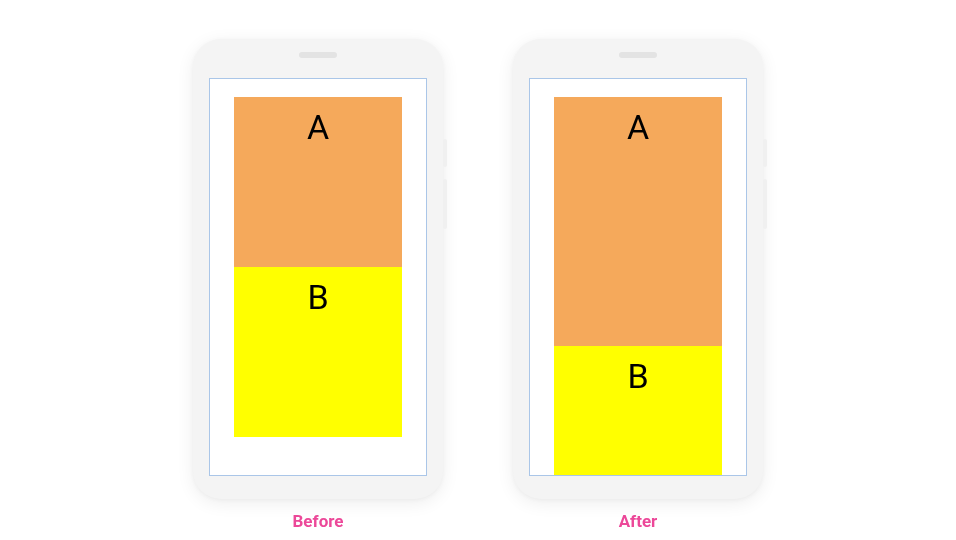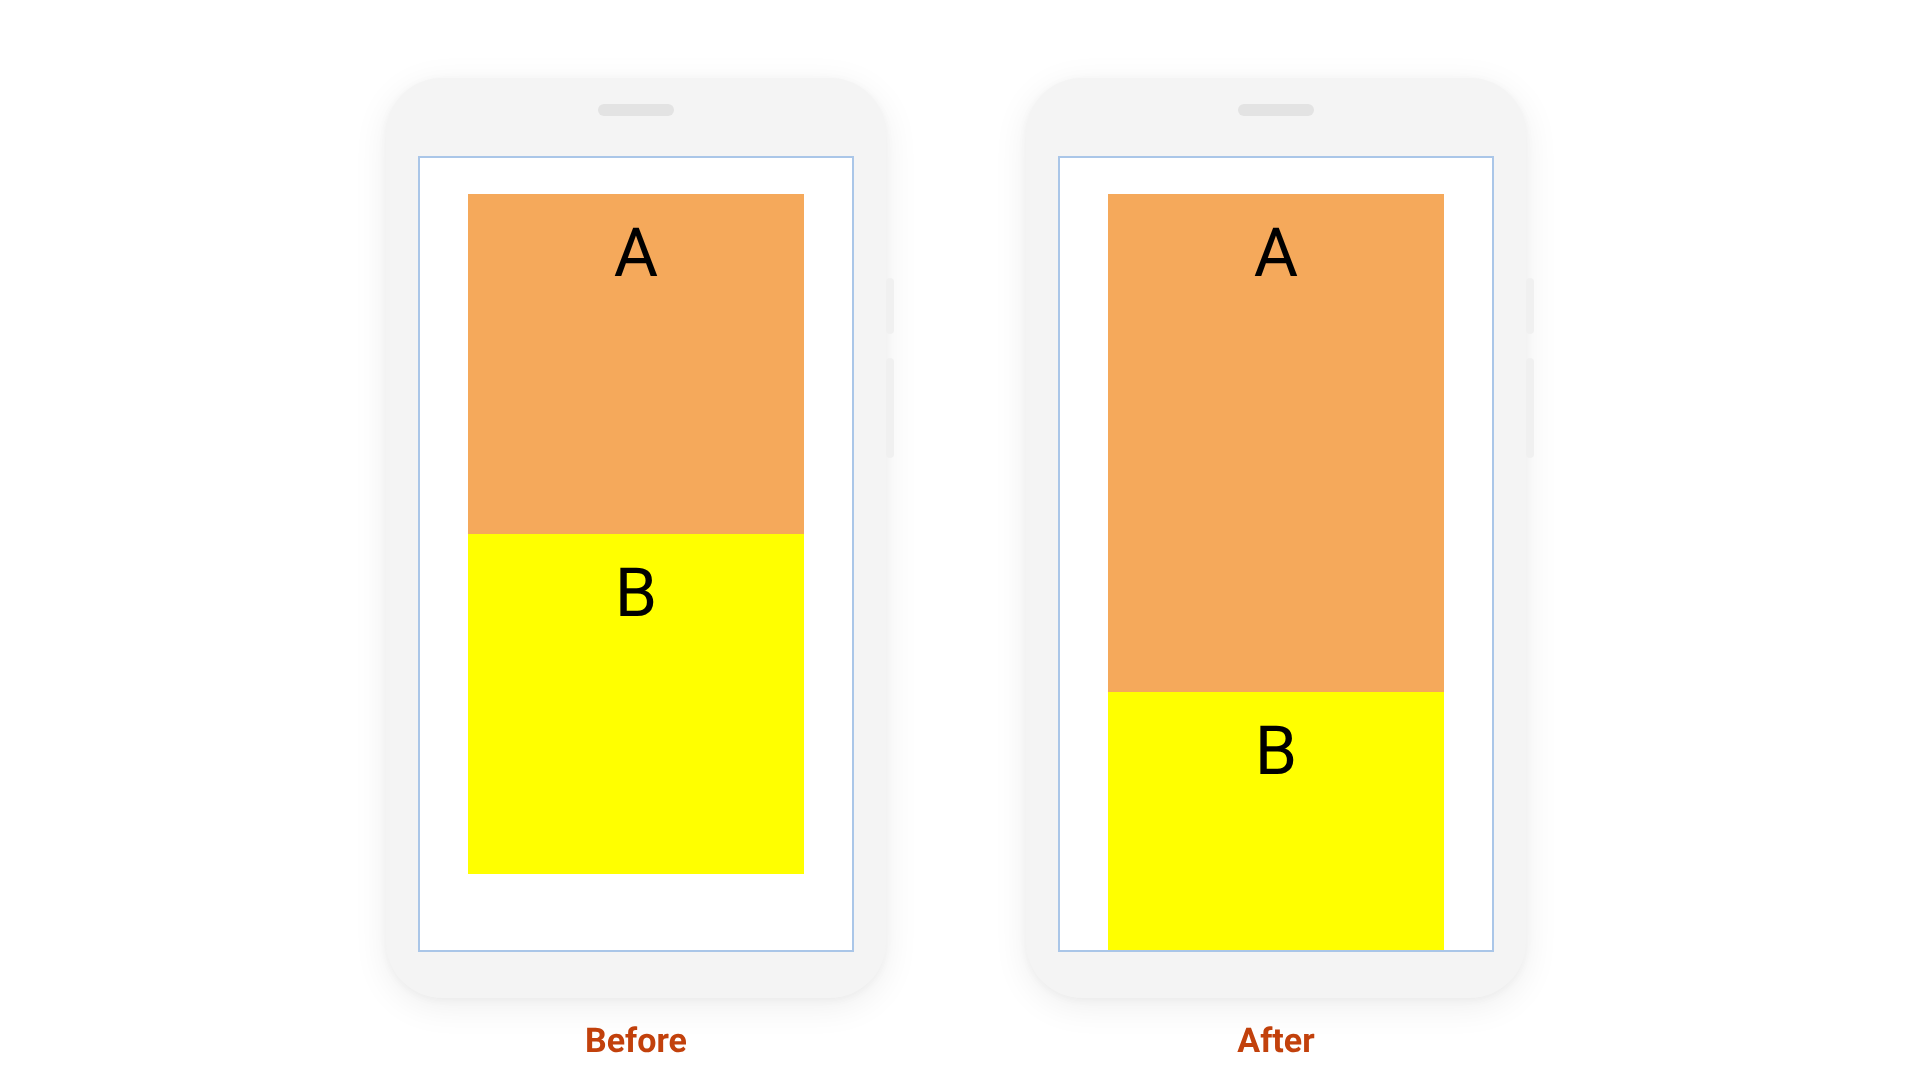--- a/index.html
+++ b/index.html
@@ -95,21 +95,21 @@
     .block-a {
       background: #f5a95b;
     }
     .block-b {
       background: #ffff00;
     }
     .caption {
       margin-top: 12px;
       font-size: 17px;
       font-weight: 700;
-      color: #c2410c;
+      color: #ec4899;
       text-align: center;
     }
   </style>
 </head>
 <body>
 
 <div class="container">
 
   <div class="phone-wrapper">
     <div class="phone">

